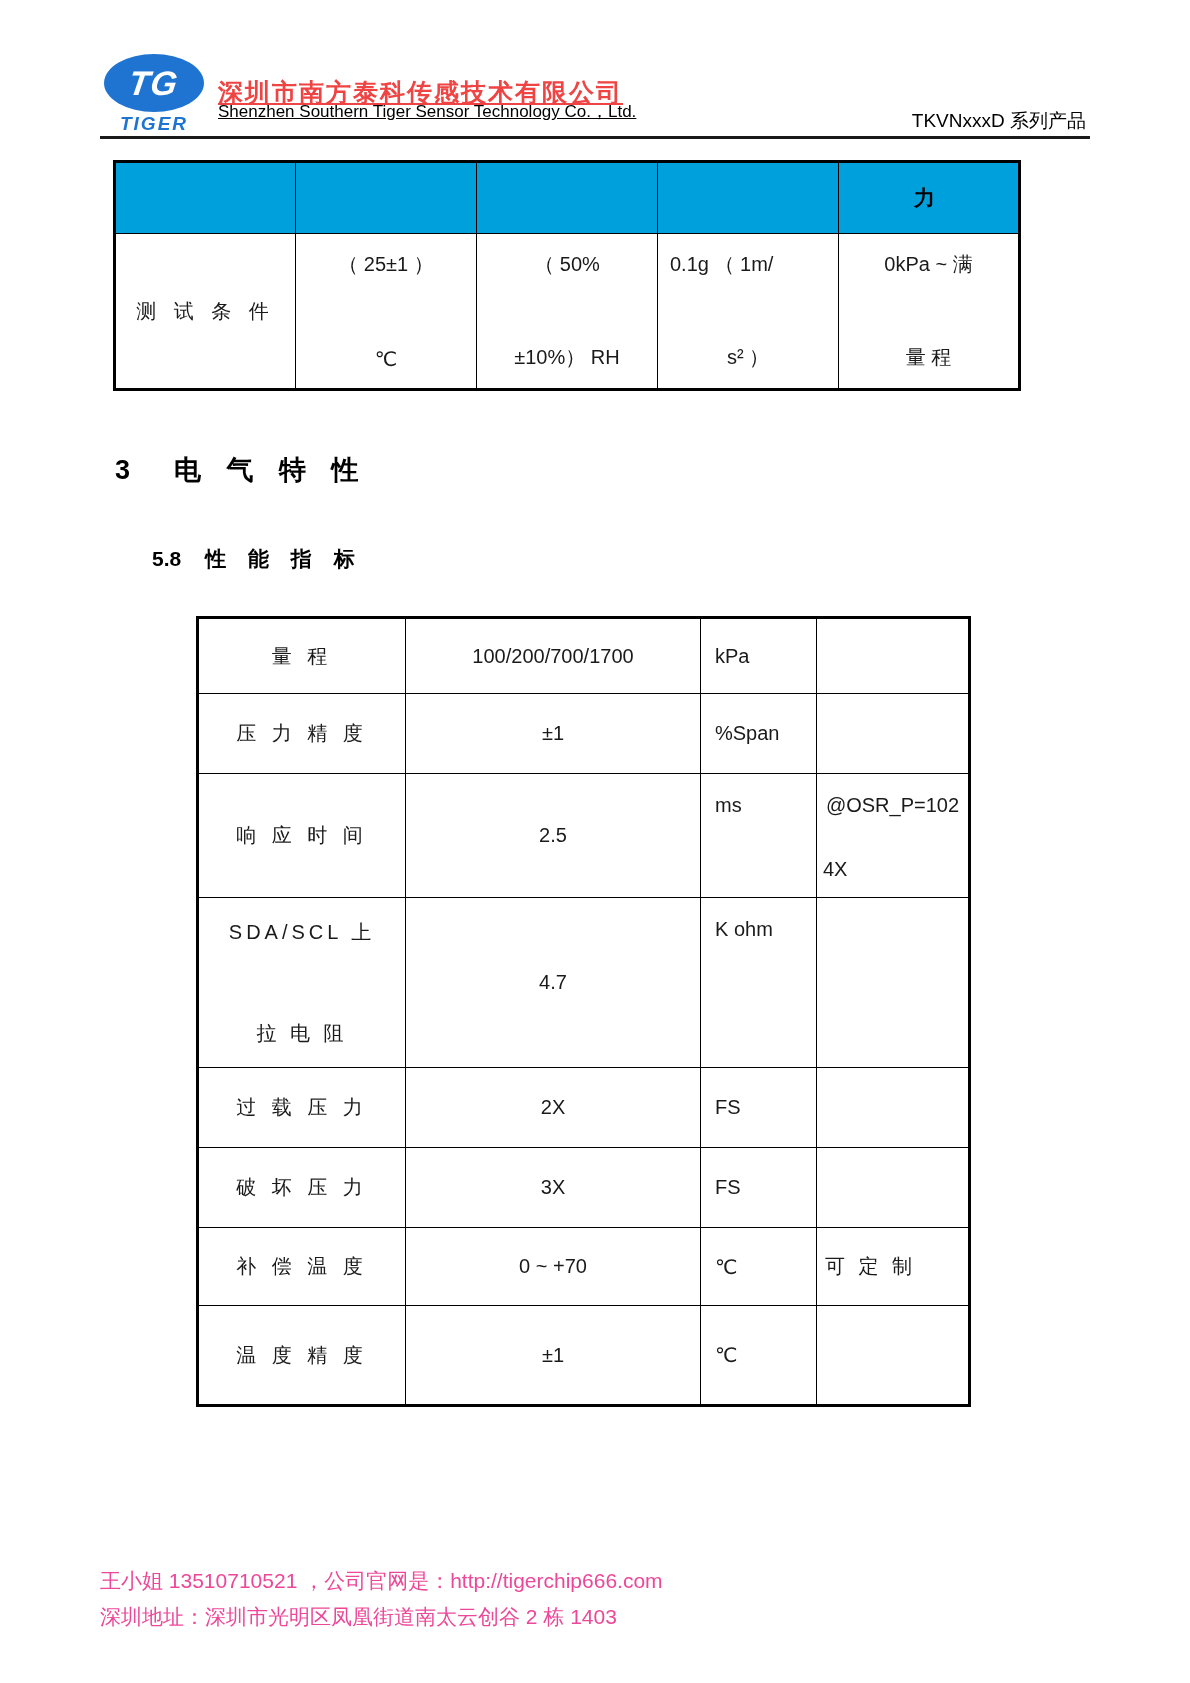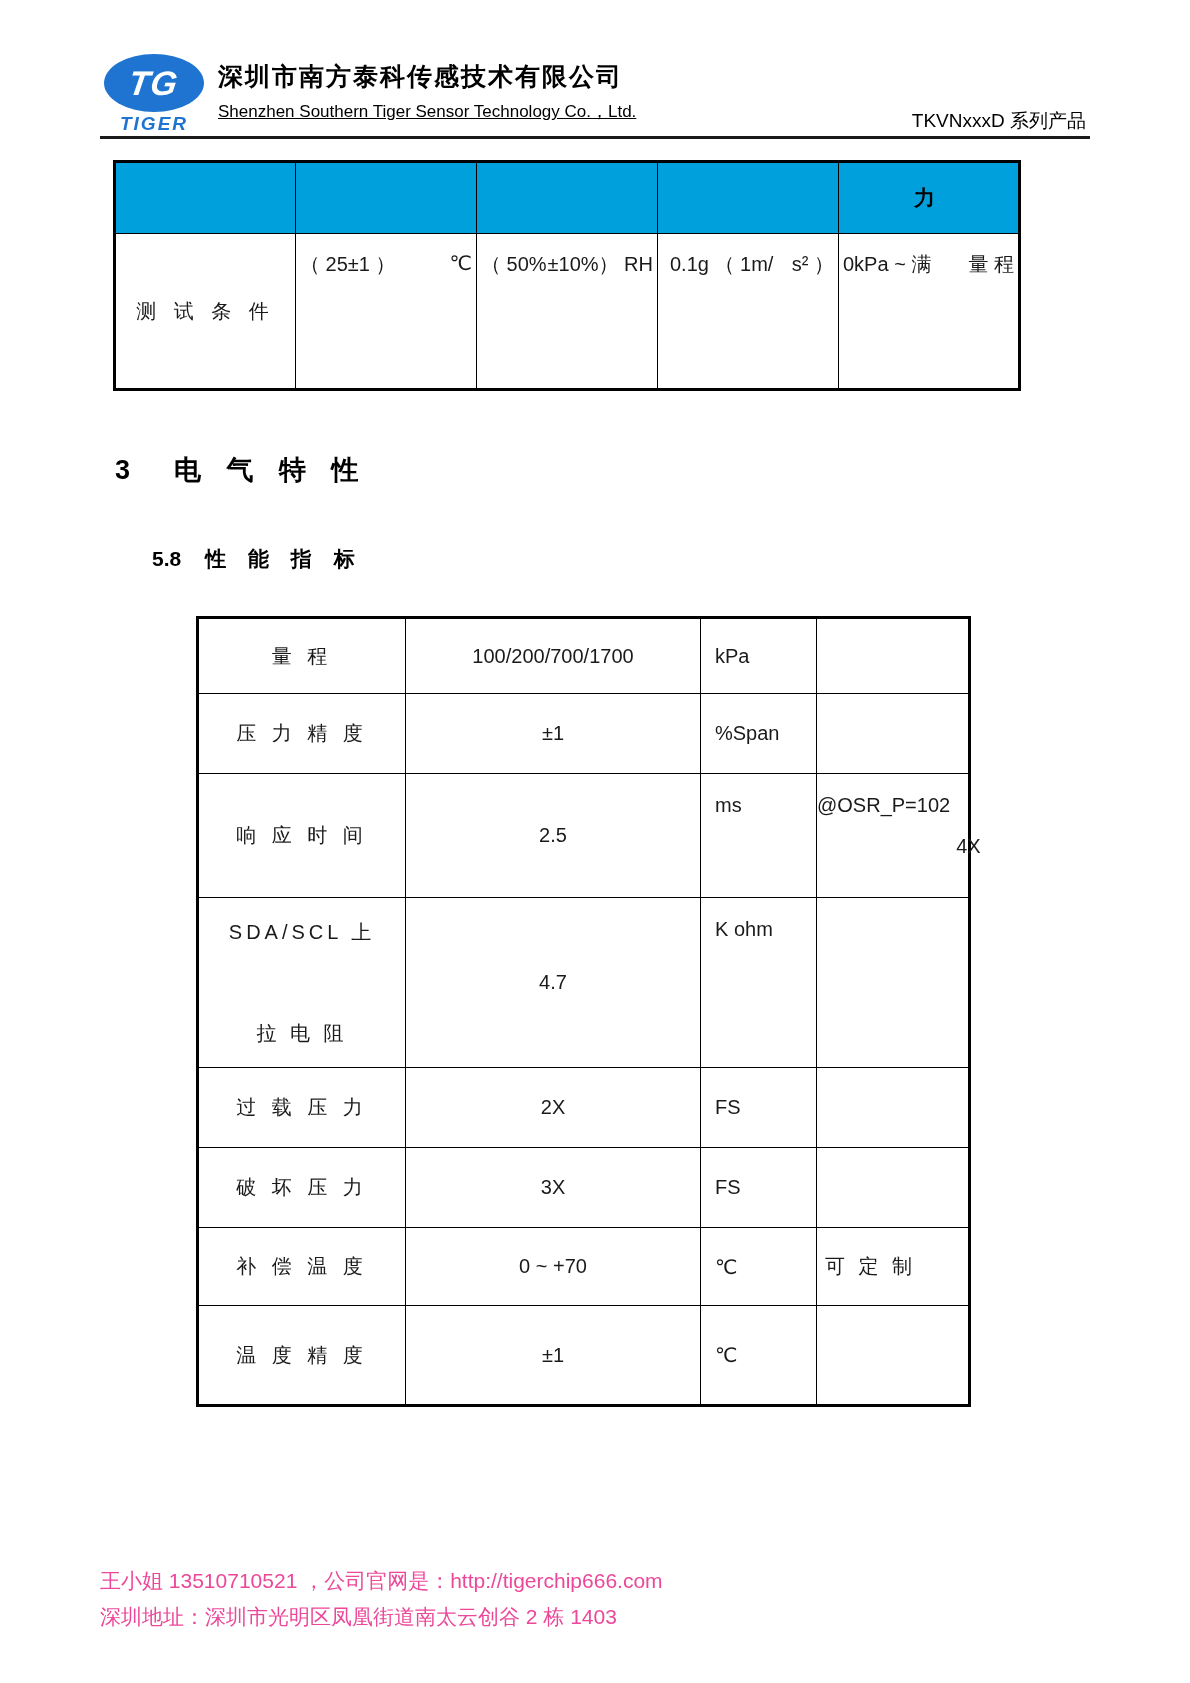--- a/index.html
+++ b/index.html
@@ -18,36 +18,36 @@
     background:#1e74d0; display:flex; align-items:center; justify-content:center;
   }
   .logo-tg {
     color:#ffffff; font-style:italic; font-weight:bold; font-size:34px;
     letter-spacing:1px; transform:skewX(-8deg); line-height:1;
   }
   .logo-tiger {
     margin-top:2px; color:#1e74d0; font-style:italic; font-weight:bold;
     font-size:19px; letter-spacing:2px; line-height:1;
   }
-  .co-cn { position:absolute; left:118px; top:8px; font-size:25px; font-weight:bold; letter-spacing:2px; color:#000000; }
+  .co-cn { position:absolute; left:118px; top:24px; font-size:25px; font-weight:bold; letter-spacing:2px; color:#ef4444;text-decoration:underline; }
   .co-en { position:absolute; left:118px; top:48px; font-size:17px; color:#000; letter-spacing:0;text-decoration:underline; }
   .series { position:absolute; right:4px; bottom:2px; font-size:19px; color:#000; }
   .hdr-rule { position:absolute; left:100px; top:136px; width:990px; height:3px; background:#1a1a1a; }
 
   
   table { border-collapse:collapse; table-layout:fixed; background:#fff; }
   td, th { border:1px solid #000; font-weight:normal; }
   .tbl { border:3px solid #000; }
   .th-blue { background:#00a0dc; color:#000; font-weight:bold; font-size:21px; text-align:center; letter-spacing:8px; }
 
   
   .t1 { position:absolute; left:113px; top:160px; width:905px; }
   .t1 th { height:72px; }
   .t1 td { height:156px; font-size:20px; text-align:center; vertical-align:middle; }
-  .t1 .two-line { display:flex; flex-direction:row; justify-content:space-between; height:120px; padding:0 4px; }
+  .t1 .two-line { display:flex; flex-direction:column; justify-content:space-between; height:120px; padding:0 4px; }
   .t1 .row-label { letter-spacing:6px; text-align:center; }
   .t1 .l1 { white-space:nowrap; }
   .t1 .l1-left { text-align:left; padding-left:8px; white-space:nowrap; }
 
   
   .sec { position:absolute; left:115px; top:452px; font-size:27px; font-weight:bold; color:#000; }
   .sec .num { margin-right:44px; letter-spacing:0; }
   .sec .ttl { letter-spacing:9px; }
   .sub { position:absolute; left:152px; top:545px; font-size:21px; font-weight:bold; color:#000; }
   .sub .num { margin-right:24px; }
@@ -61,21 +61,21 @@
   .t2 .val  { text-align:center; }
   .t2 .unit { text-align:left; padding-left:14px; }
   .t2 .note { text-align:left; letter-spacing:4px;padding-left:8px; }
   .r-h76  td { height:76px; }
   .r-h80  td { height:80px; }
   .r-h124 td { height:124px; }
   .r-h170 td { height:170px; }
   .r-h78  td { height:78px; }
   .r-h100 td { height:100px; }
   .v-top { vertical-align:top !important; padding-top:20px; }
-  .note-wrap { display:flex; flex-direction:row; height:100%; padding-top:20px; }
+  .note-wrap { display:flex; flex-direction:column; height:100%; padding-top:20px; }
   .note-wrap .n1 { text-align:center; white-space:nowrap; }
   .note-wrap .n2 { text-align:left; padding-left:6px; margin-top:41px; }
   .item-wrap { display:flex; flex-direction:column; justify-content:space-between; height:128px; }
   .item-wrap div { text-align:center; letter-spacing:4px; }
 
   
   .footer { position:absolute; left:100px; top:1563px; font-size:21px; color:#ec4899; line-height:1.7; }
 </style>
 </head>
 <body>

